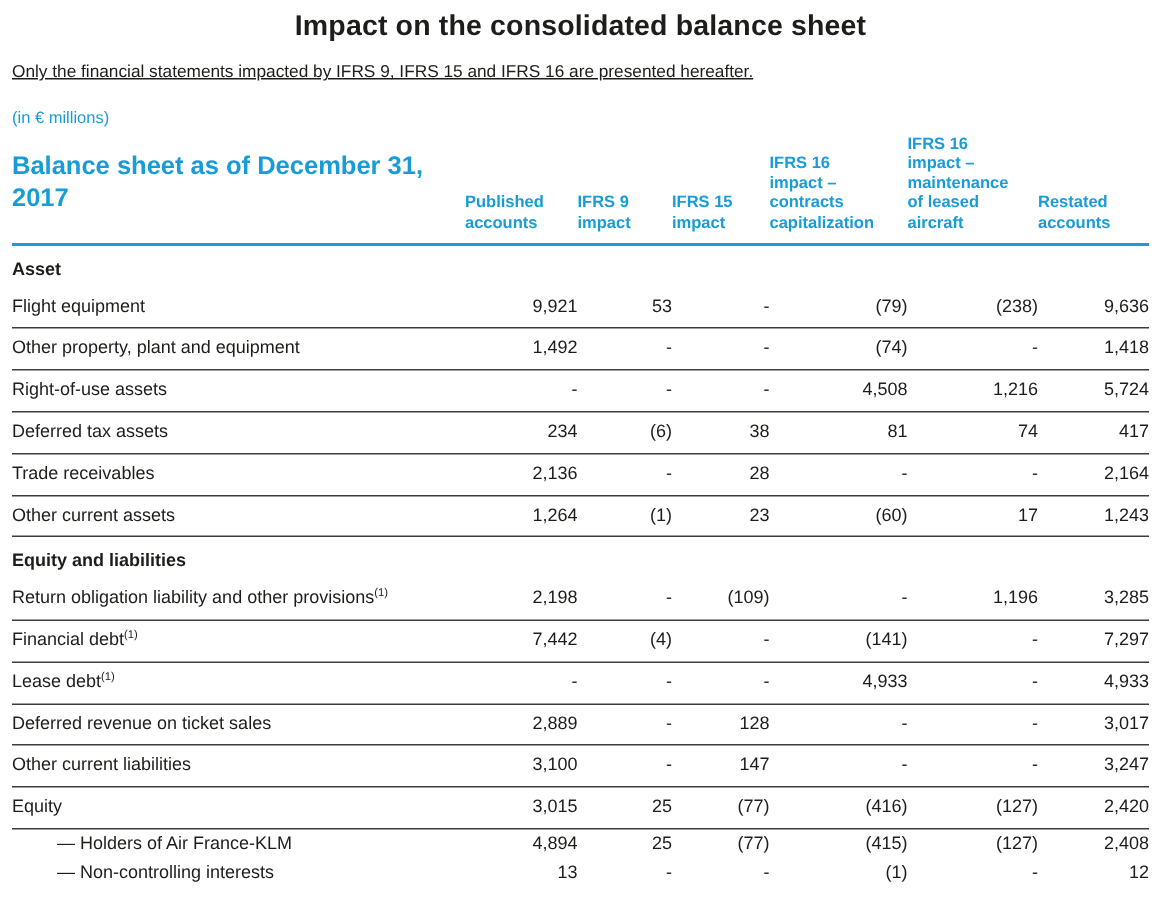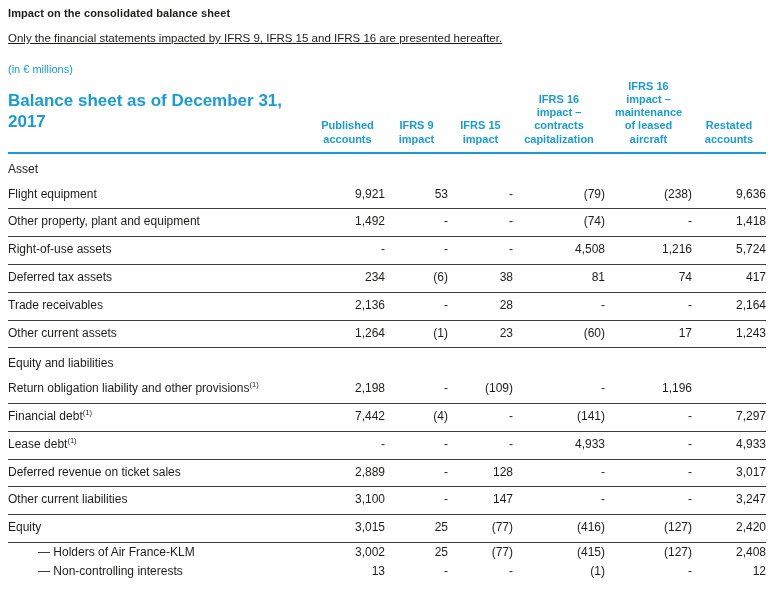--- a/index.html
+++ b/index.html
@@ -10,45 +10,46 @@
   }
   *{box-sizing:border-box;margin:0;padding:0;}
   html,body{background:#ffffff;}
   body{
     width:775px;height:598px;overflow:hidden;
     font-family:"Liberation Sans","DejaVu Sans",sans-serif;
     color:var(--ink);
   }
   .page{padding:7px 9px 0 8px;}
   .doc-title{
-    font-size:11px;font-weight:bold;letter-spacing:.1px;
+    font-size:19px;font-weight:bold;letter-spacing:.1px;
     margin-bottom:13px;
+    text-align:center;
   }
   .doc-subtitle{font-size:11.5px;margin-bottom:4px;text-decoration:underline;}
 
   
   .thead{
     display:grid;grid-template-columns:var(--cols);
     align-items:end;
     border-bottom:2px solid var(--accent);
     padding-bottom:6px;
     margin-top:6px;
   }
   .thead .hcell{
     color:var(--accent);font-weight:bold;font-size:11px;line-height:1.2;
-    text-align:center;white-space:pre-line;
+    text-align:left;white-space:pre-line;
   }
   .thead .hcell-label{text-align:left;}
   .unit-label{color:var(--accent);font-weight:normal;font-size:11px;line-height:1.25;}
   .sheet-title{color:var(--accent);font-weight:bold;font-size:17px;line-height:1.25;}
 
   
   .tbody{border-bottom:2px solid var(--accent);}
   .row{display:grid;grid-template-columns:var(--cols);}
-  .section-row{font-weight:normal;font-size:12px;}
+  .section-row{font-weight:bold;font-size:12px;}
   .section-row .cell{padding:9px 0 5px;}
   .data-row{border-bottom:1px solid var(--line);}
   .cell{font-size:12px;line-height:1.15;}
   .data-row .cell{padding:6px 0 7px;}
   .cell.num{text-align:right;}
   .cell.label sup{font-size:7.5px;vertical-align:super;line-height:0;}
   .subrow{border-bottom:none;}
   .subrow .cell{padding:3px 0 2px;}
   .subrow .cell.label{padding-left:30px;}
   .subrow:first-of-type .cell{padding-top:3px;}
@@ -157,20 +158,21 @@
         <div class="row section-row">
           <div class="cell label">Equity and liabilities</div>
         </div>
         <div class="row data-row">
           <div class="cell label">Return obligation liability and other provisions<sup>(1)</sup></div>
           <div class="cell num">2,198</div>
           <div class="cell num">-</div>
           <div class="cell num">(109)</div>
           <div class="cell num">-</div>
           <div class="cell num">1,196</div>
+          <div class="cell num">3,285</div>
         </div>
         <div class="row data-row">
           <div class="cell label">Financial debt<sup>(1)</sup></div>
           <div class="cell num">7,442</div>
           <div class="cell num">(4)</div>
           <div class="cell num">-</div>
           <div class="cell num">(141)</div>
           <div class="cell num">-</div>
           <div class="cell num">7,297</div>
         </div>
@@ -205,21 +207,21 @@
           <div class="cell label">Equity</div>
           <div class="cell num">3,015</div>
           <div class="cell num">25</div>
           <div class="cell num">(77)</div>
           <div class="cell num">(416)</div>
           <div class="cell num">(127)</div>
           <div class="cell num">2,420</div>
         </div>
         <div class="row data-row subrow">
           <div class="cell label">— Holders of Air France-KLM</div>
-          <div class="cell num">3,002</div>
+          <div class="cell num">4,894</div>
           <div class="cell num">25</div>
           <div class="cell num">(77)</div>
           <div class="cell num">(415)</div>
           <div class="cell num">(127)</div>
           <div class="cell num">2,408</div>
         </div>
         <div class="row data-row subrow">
           <div class="cell label">— Non-controlling interests</div>
           <div class="cell num">13</div>
           <div class="cell num">-</div>

